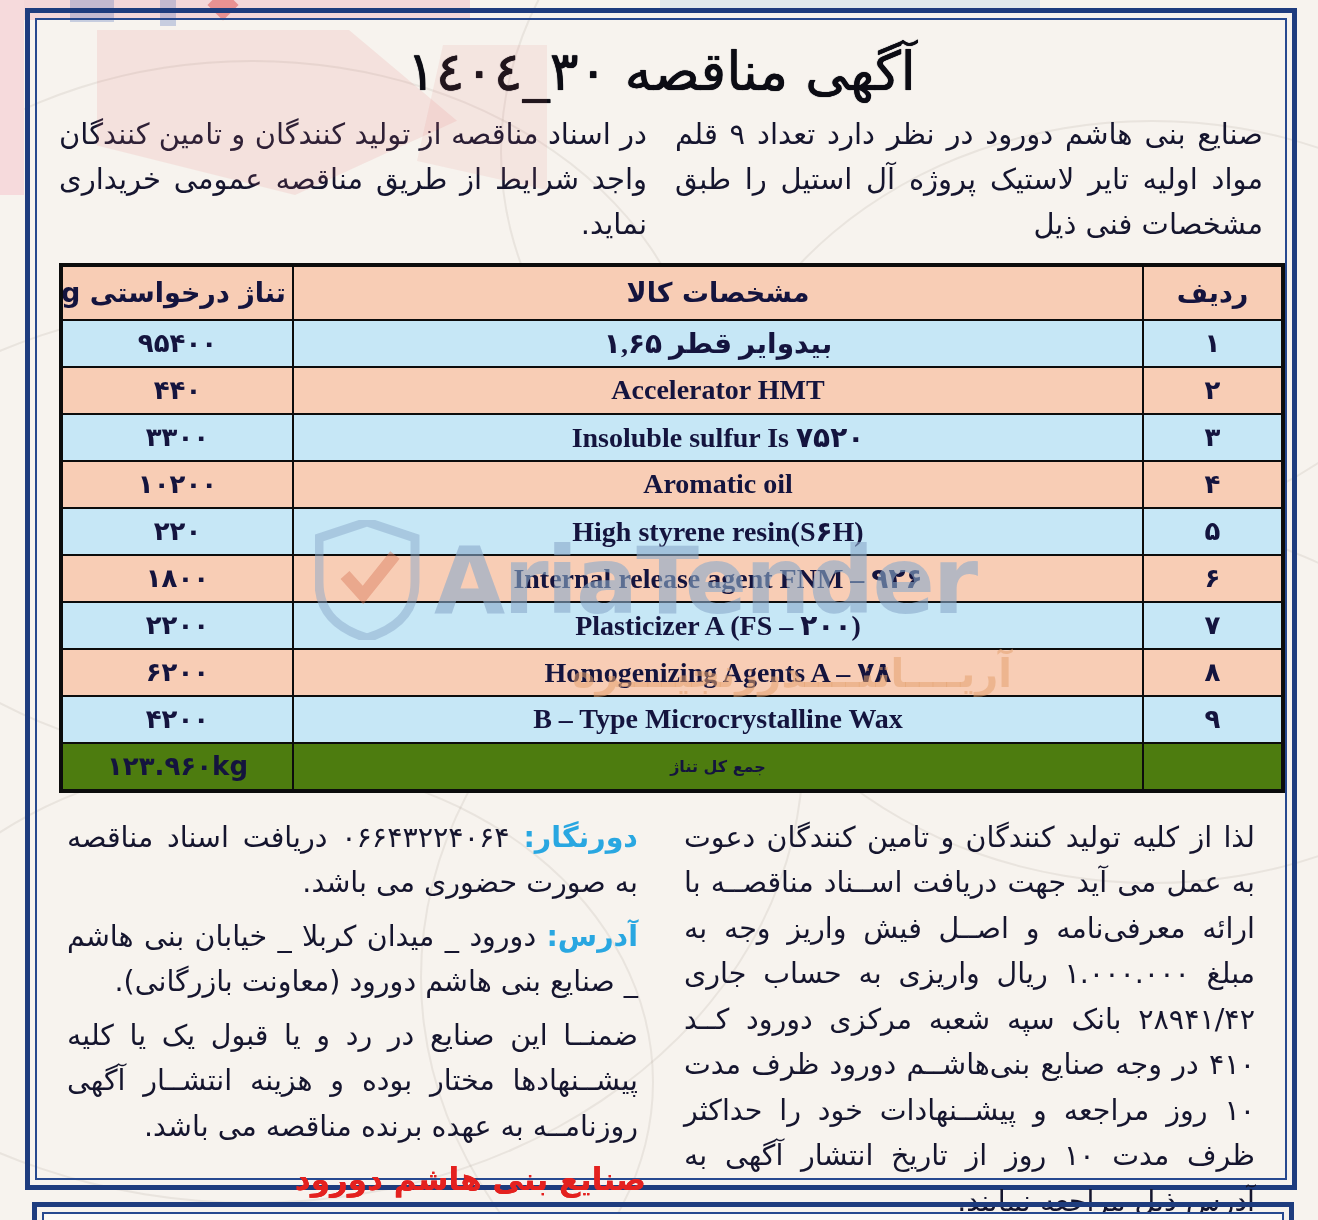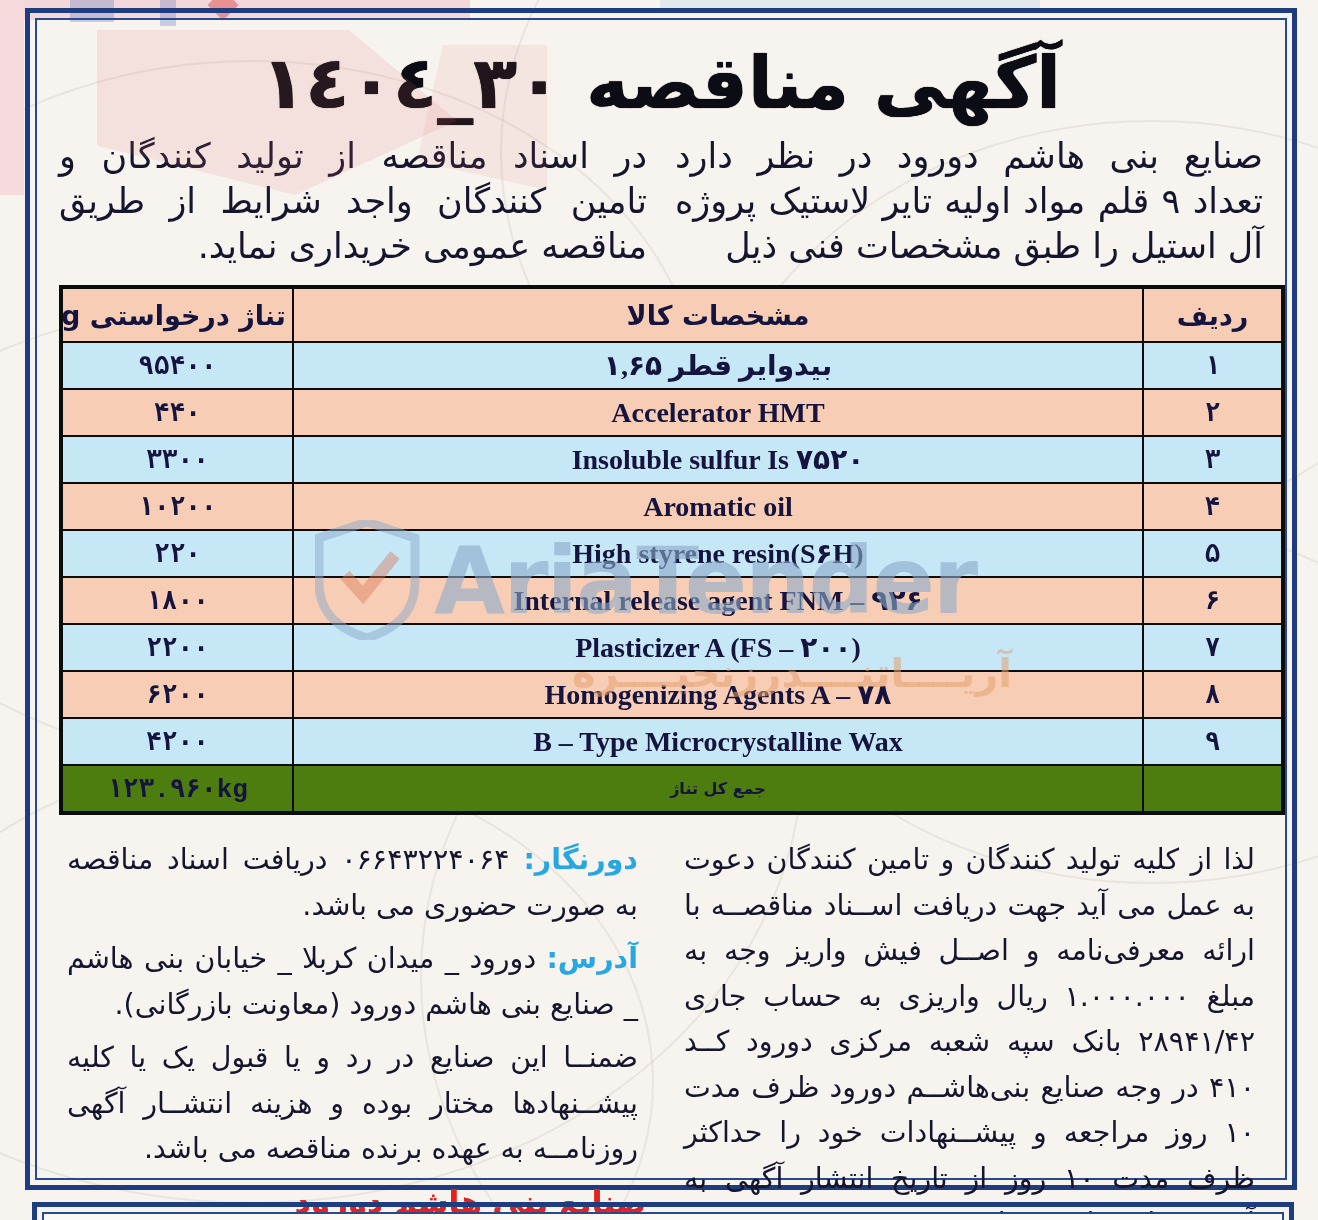--- a/index.html
+++ b/index.html
@@ -33,47 +33,47 @@
     border:5px solid #1e3c7e;background:transparent;
   }
   .inner-line{
     position:absolute;left:5px;top:5px;right:5px;bottom:5px;
     border:2px solid #27498f;
     padding:6px 22px 0 22px;box-sizing:border-box;
   }
 
   .title{
     direction:rtl;text-align:center;
-    font-size:72px;font-weight:bold;color:#0c0c14;
+    font-size:54px;font-weight:normal;color:#0c0c14;
     letter-spacing:-1px;margin:12px 0 6px 0;line-height:1.25;
     text-shadow:0 0 1px #0c0c14, 0.5px 0 0 #0c0c14;
   }
 
   .cols{direction:rtl;display:flex;gap:28px;}
-  .col{flex:1;text-align:justify;font-size:35px;line-height:45px;color:#15152e;}
+  .col{flex:1;text-align:justify;font-size:29px;line-height:45px;color:#15152e;}
 
   table.mat{
     direction:rtl;border-collapse:collapse;width:1222px;margin:16px auto 0 auto;
     table-layout:fixed;
   }
   table.mat td,table.mat th{
     border:2.5px solid #0c0c0c;text-align:center;vertical-align:middle;
     font-weight:bold;color:#14143e;padding:0 6px;
     height:45px;overflow:hidden;white-space:nowrap;
   }
   table.mat th{height:52px;font-size:27px;}
   col.c-row{width:140px;}
   col.c-spec{width:850px;}
   col.c-ton{width:232px;}
   tbody tr:nth-child(odd) td{background:#c6e7f6;}
   tbody tr:nth-child(even) td{background:#f8cdb5;}
   thead th{background:#f8cdb5;}
   tfoot td{background:#4d7c0f;height:50px;}
   td.spec{font-family:"Liberation Serif","DejaVu Sans",serif;font-size:28px;}
-  td.num,td.rno{font-size:26px;font-family:Liberation Mono, monospace;}
+  td.num,td.rno{font-size:26px;}
   table.mat{border:4px solid #0c0c0c;}
 
   .bottom{direction:rtl;display:flex;gap:30px;margin-top:14px;}
   .bcol{flex:1;text-align:justify;font-size:28.5px;line-height:45.5px;color:#15152e;}
   .cyan{color:#29a7e1;font-weight:bold;}
   .signature{
     color:#e4211f;font-weight:bold;font-size:31px;margin-top:1px;
     text-shadow:0 0 0.5px #e4211f;
   }
   .bcol p{margin:8px;}

